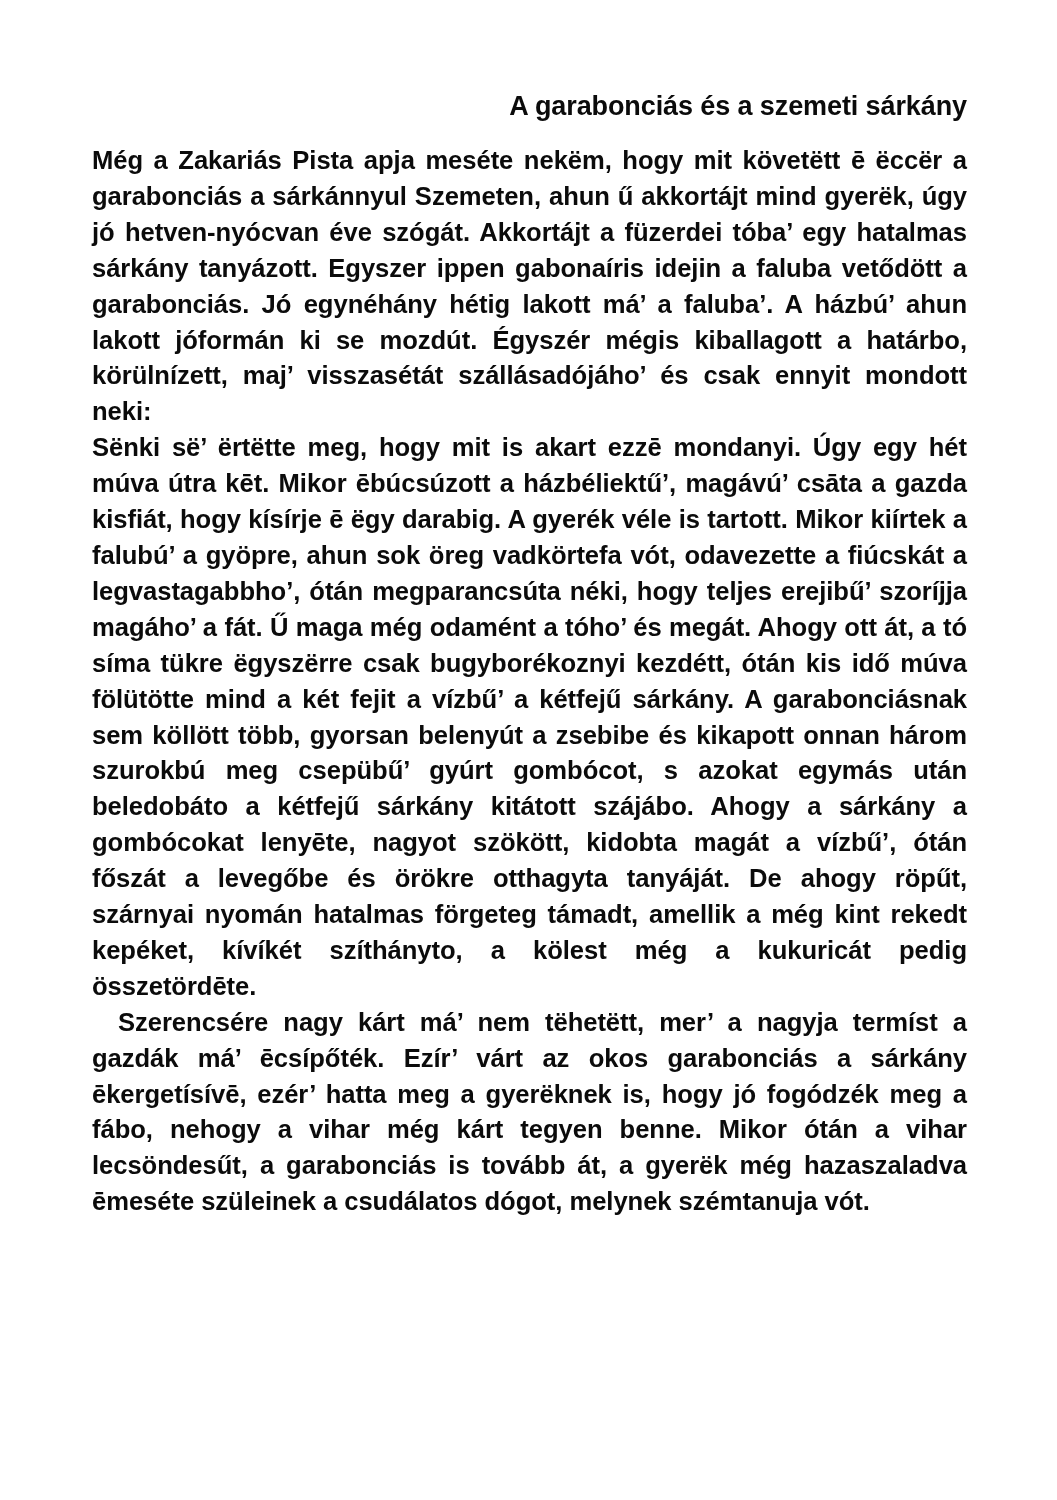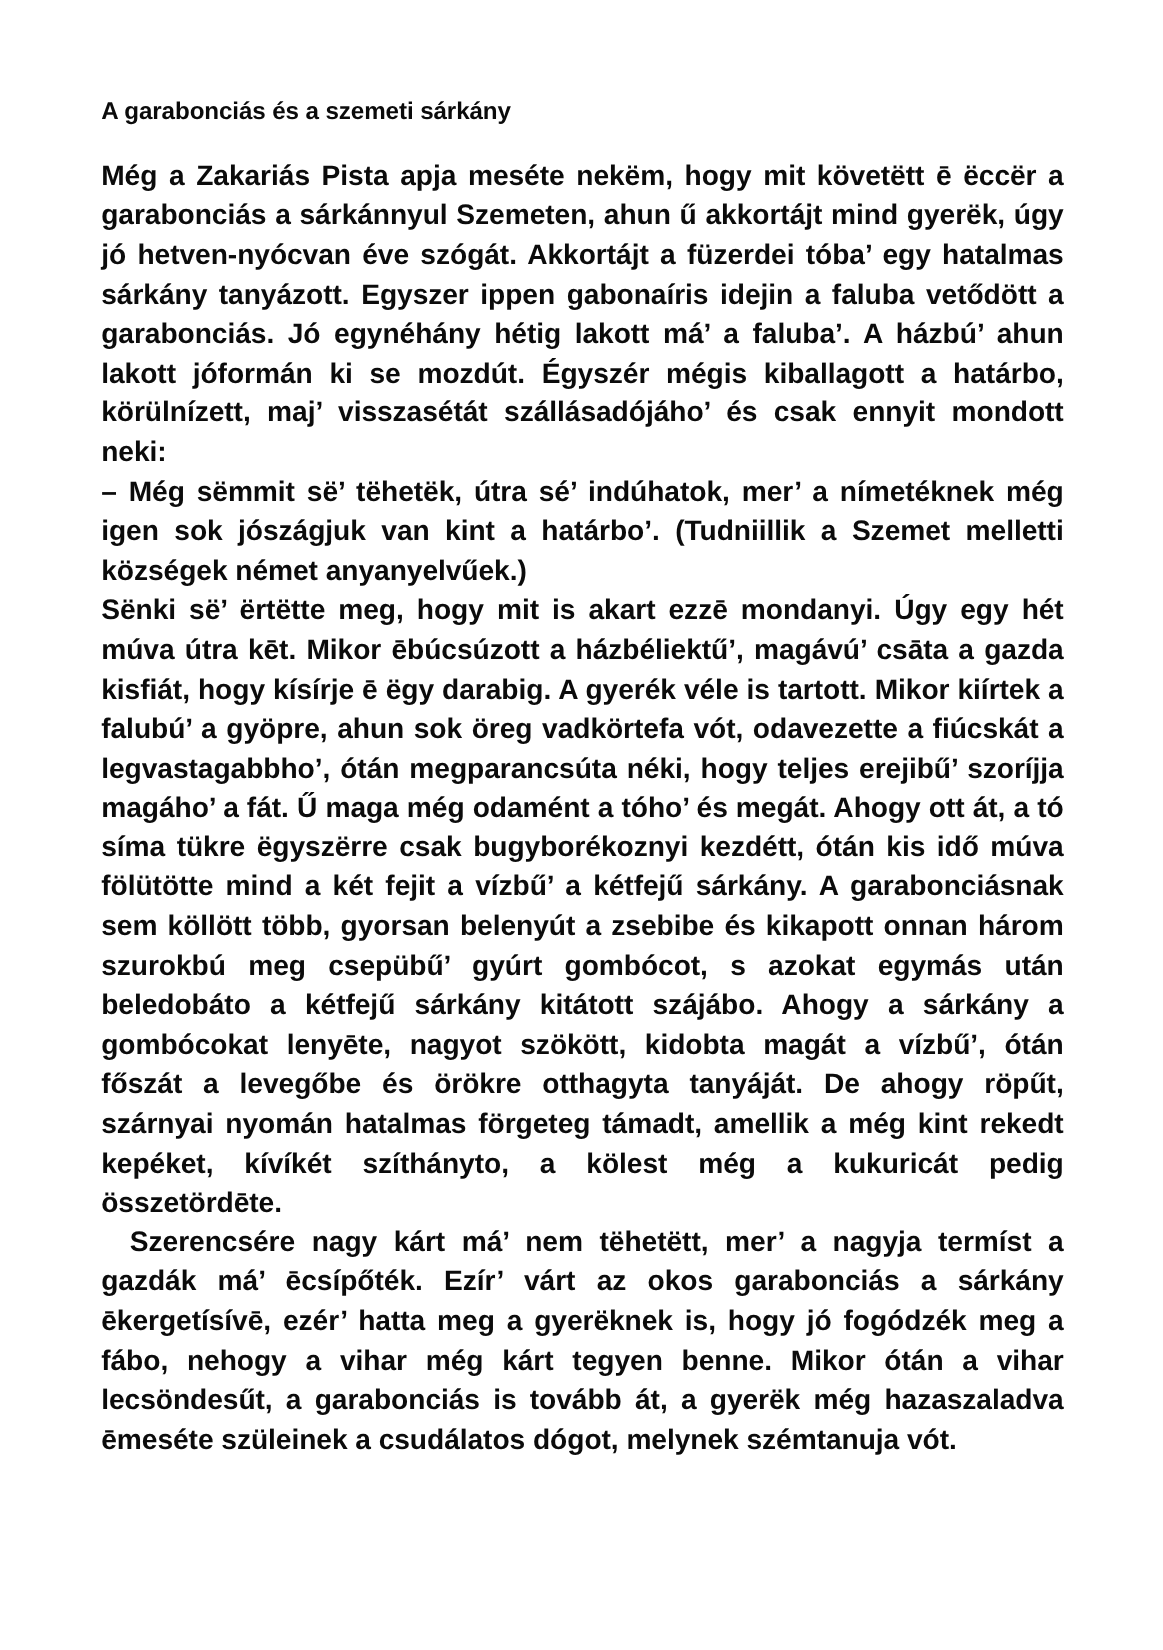--- a/index.html
+++ b/index.html
@@ -21,22 +21,22 @@
     background: #ffffff;
     box-sizing: border-box;
     padding: 0;
     overflow: hidden;
   }
   .doc-title {
     position: absolute;
     left: 92px;
     top: 72px;
     width: 875px;
-    text-align: left;
-    font-size: 22px;
+    text-align: right;
+    font-size: 27px;
     font-weight: 700;
     letter-spacing: -0.1px;
     line-height: 1.25;
   }
   .body-block {
     position: absolute;
     left: 92px;
     top: 143px;
     width: 875px;
     font-weight: bold;
@@ -62,21 +62,20 @@
 <body>
 
 <div class="page">
 
   <h1 class="doc-title">A garabonciás és a szemeti sárkány</h1>
 
   <div class="body-block">
 
     <p class="para no-justify-last">Még a Zakariás Pista apja meséte nekëm, hogy mit követëtt ē ëccër a garabonciás a sárkánnyul Szemeten, ahun ű akkortájt mind gyerëk, úgy jó hetven-nyócvan éve szógát. Akkortájt a füzerdei tóba’ egy hatalmas sárkány tanyázott. Egyszer ippen gabonaíris idejin a faluba vetődött a garabonciás. Jó egynéhány hétig lakott má’ a faluba’. A házbú’ ahun lakott jóformán ki se mozdút. Égyszér mégis kiballagott a határbo, körülnízett, maj’ visszasétát szállásadójáho’ és csak ennyit mondott neki:</p>
 
-    <p class="para no-justify-last">– Még sëmmit së’ tëhetëk, útra sé’ indúhatok, mer’ a nímetéknek még igen sok jószágjuk van kint a határbo’. (Tudniillik a Szemet melletti községek német anyanyelvűek.)</p>
 
     <p class="para no-justify-last">Sënki së’ ërtëtte meg, hogy mit is akart ezzē mondanyi. Úgy egy hét múva útra kēt. Mikor ēbúcsúzott a házbéliektű’, magávú’ csāta a gazda kisfiát, hogy kísírje ē ëgy darabig. A gyerék véle is tartott. Mikor kiírtek a falubú’ a gyöpre, ahun sok öreg vadkörtefa vót, odavezette a fiúcskát a legvastagabbho’, ótán megparancsúta néki, hogy teljes erejibű’ szoríjja magáho’ a fát. Ű maga még odamént a tóho’ és megát. Ahogy ott át, a tó síma tükre ëgyszërre csak bugyborékoznyi kezdétt, ótán kis idő múva fölütötte mind a két fejit a vízbű’ a kétfejű sárkány. A garabonciásnak sem köllött több, gyorsan belenyút a zsebibe és kikapott onnan három szurokbú meg csepübű’ gyúrt gombócot, s azokat egymás után beledobáto a kétfejű sárkány kitátott szájábo. Ahogy a sárkány a gombócokat lenyēte, nagyot szökött, kidobta magát a vízbű’, ótán főszát a levegőbe és örökre otthagyta tanyáját. De ahogy röpűt, szárnyai nyomán hatalmas förgeteg támadt, amellik a még kint rekedt kepéket, kívíkét szíthányto, a kölest még a kukuricát pedig összetördēte.</p>
 
     <p class="para indented no-justify-last">Szerencsére nagy kárt má’ nem tëhetëtt, mer’ a nagyja termíst a gazdák má’ ēcsípőték. Ezír’ várt az okos garabonciás a sárkány ēkergetísívē, ezér’ hatta meg a gyerëknek is, hogy jó fogódzék meg a fábo, nehogy a vihar még kárt tegyen benne. Mikor ótán a vihar lecsöndesűt, a garabonciás is tovább át, a gyerëk még hazaszaladva ēmeséte szüleinek a csudálatos dógot, melynek szémtanuja vót.</p>
 
   </div>
 
 </div>
 
 </body></html>

